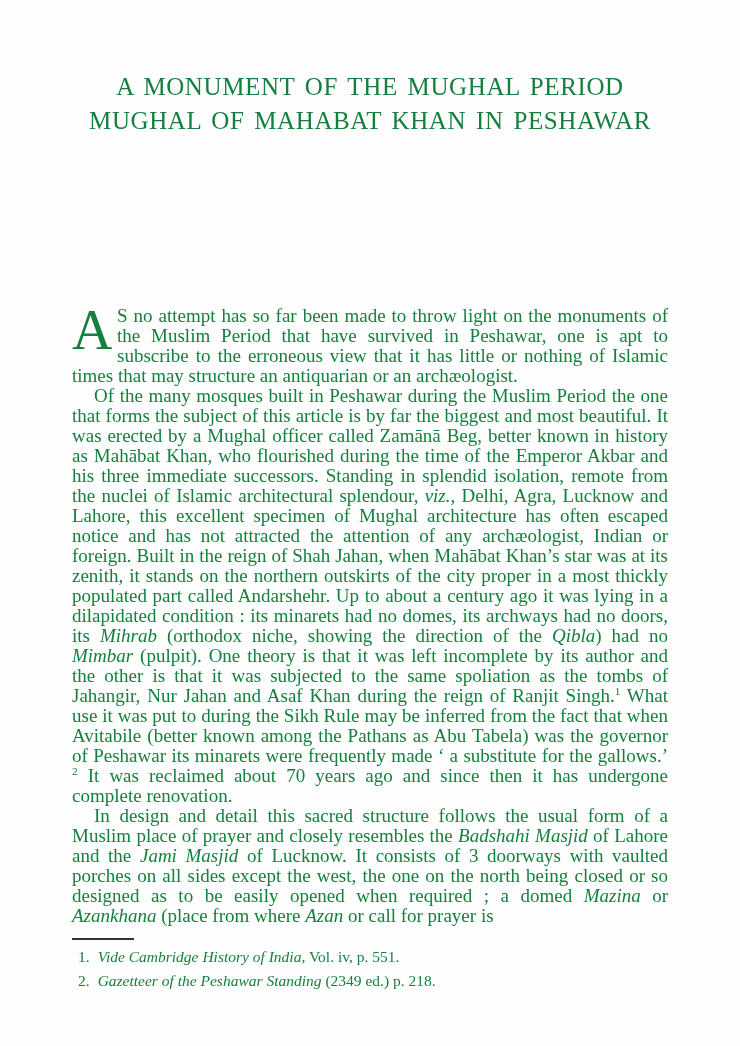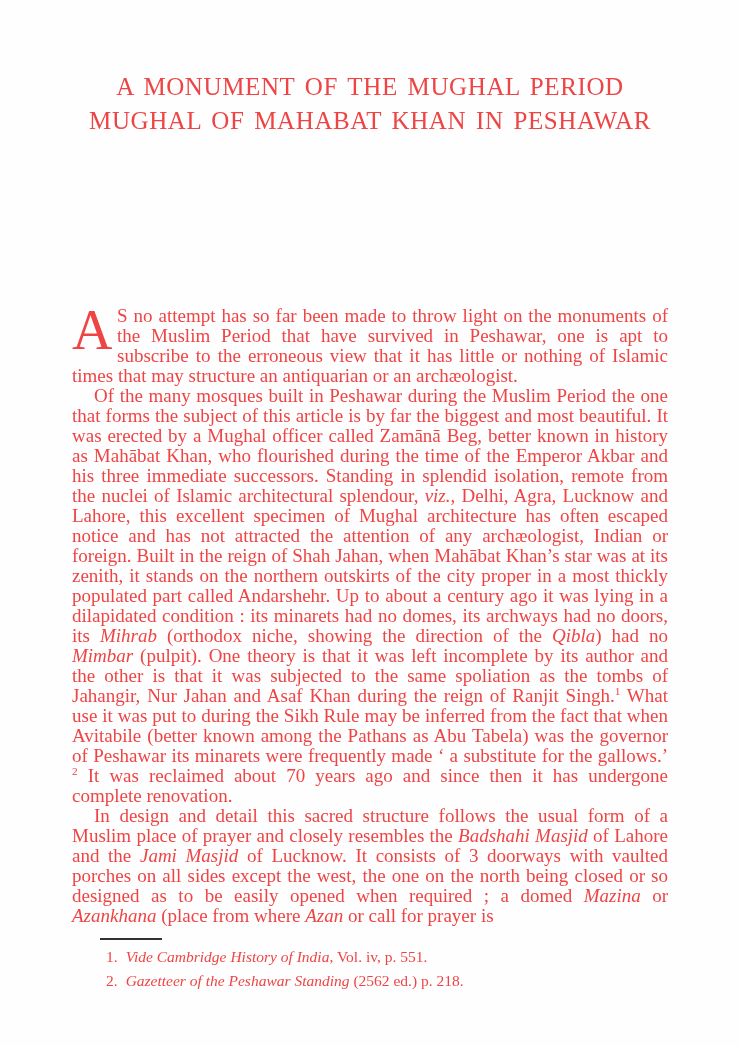--- a/index.html
+++ b/index.html
@@ -6,21 +6,21 @@
   html, body { margin: 0; padding: 0; }
   body {
     width: 740px; height: 1046px;
     background: #ffffff;
     font-family: "Liberation Serif", serif;
   }
   .page {
     position: relative;
     width: 740px; height: 1046px;
     background: #fefefe;
-    color: #ef4444;
+    color: #15803d;
     overflow: hidden;
   }
   .title-block {
     position: absolute;
     top: 70px; left: 72px; width: 596px;
     text-align: center;
   }
   .title-line {
     font-size: 25px;
     line-height: 34px;
@@ -41,21 +41,21 @@
   .dropcap {
     float: left;
     font-size: 56px;
     line-height: 46px;
     height: 54px;
     width: 40px;
     margin: 1px 5px 0 0;
   }
   .footnotes {
     position: absolute;
-    top: 938px; left: 72px; width: 596px; margin-left: 28px;
+    top: 938px; left: 72px; width: 596px;
   }
   .fn-rule {
     width: 62px;
     border-top: 2px solid #333333;
     margin: 0 0 5px 0;
   }
   .footnote {
     font-size: 15.5px;
     line-height: 24px;
     padding-left: 6px;
@@ -76,16 +76,16 @@
 
   <main class="body-block">
     <p class="para first"><span class="dropcap">A</span><span><span>S no attempt has so far been made to throw light on the monuments of the Muslim Period that have survived in Peshawar, one is apt to subscribe to the erroneous view that it has little or nothing of Islamic times that may structure an antiquarian or an archæologist.</span></span></p>
     <p class="para indent"><span><span>Of the many mosques built in Peshawar during the Muslim Period the one that forms the subject of this article is by far the biggest and most beautiful. It was erected by a Mughal officer called Zamānā Beg, better known in history as Mahābat Khan, who flourished during the time of the Emperor Akbar and his three immediate successors. Standing in splendid isolation, remote from the nuclei of Islamic architectural splendour, </span><span class="it">viz.</span><span>, Delhi, Agra, Lucknow and Lahore, this excellent specimen of Mughal architecture has often escaped notice and has not attracted the attention of any archæologist, Indian or foreign. Built in the reign of Shah Jahan, when Mahābat Khan’s star was at its zenith, it stands on the northern outskirts of the city proper in a most thickly populated part called Andarshehr. Up to about a century ago it was lying in a dilapidated condition : its minarets had no domes, its archways had no doors, its </span><span class="it">Mihrab</span><span> (orthodox niche, showing the direction of the </span><span class="it">Qibla</span><span>) had no </span><span class="it">Mimbar</span><span> (pulpit). One theory is that it was left incomplete by its author and the other is that it was subjected to the same spoliation as the tombs of Jahangir, Nur Jahan and Asaf Khan during the reign of Ranjit Singh.</span><span class="sup">1</span><span> What use it was put to during the Sikh Rule may be inferred from the fact that when Avitabile (better known among the Pathans as Abu Tabela) was the governor of Peshawar its minarets were frequently made ‘ a substitute for the gallows.’ </span><span class="sup">2</span><span> It was reclaimed about 70 years ago and since then it has undergone complete renovation.</span></span></p>
     <p class="para indent"><span><span>In design and detail this sacred structure follows the usual form of a Muslim place of prayer and closely resembles the </span><span class="it">Badshahi Masjid</span><span> of Lahore and the </span><span class="it">Jami Masjid</span><span> of Lucknow. It consists of 3 doorways with vaulted porches on all sides except the west, the one on the north being closed or so designed as to be easily opened when required ; a domed </span><span class="it">Mazina</span><span> or </span><span class="it">Azankhana</span><span> (place from where </span><span class="it">Azan</span><span> or call for prayer is</span></span></p>
   </main>
 
   <footer class="footnotes">
     <div class="fn-rule"></div>
     <div class="footnote"><span class="fn-marker">1.</span><span><span class="it">Vide Cambridge History of India</span><span>, Vol. iv, p. 551.</span></span></div>
-    <div class="footnote"><span class="fn-marker">2.</span><span><span class="it">Gazetteer of the Peshawar Standing</span><span> (2562 ed.) p. 218.</span></span></div>
+    <div class="footnote"><span class="fn-marker">2.</span><span><span class="it">Gazetteer of the Peshawar Standing</span><span> (2349 ed.) p. 218.</span></span></div>
   </footer>
 
 </div>
 
 </body></html>

